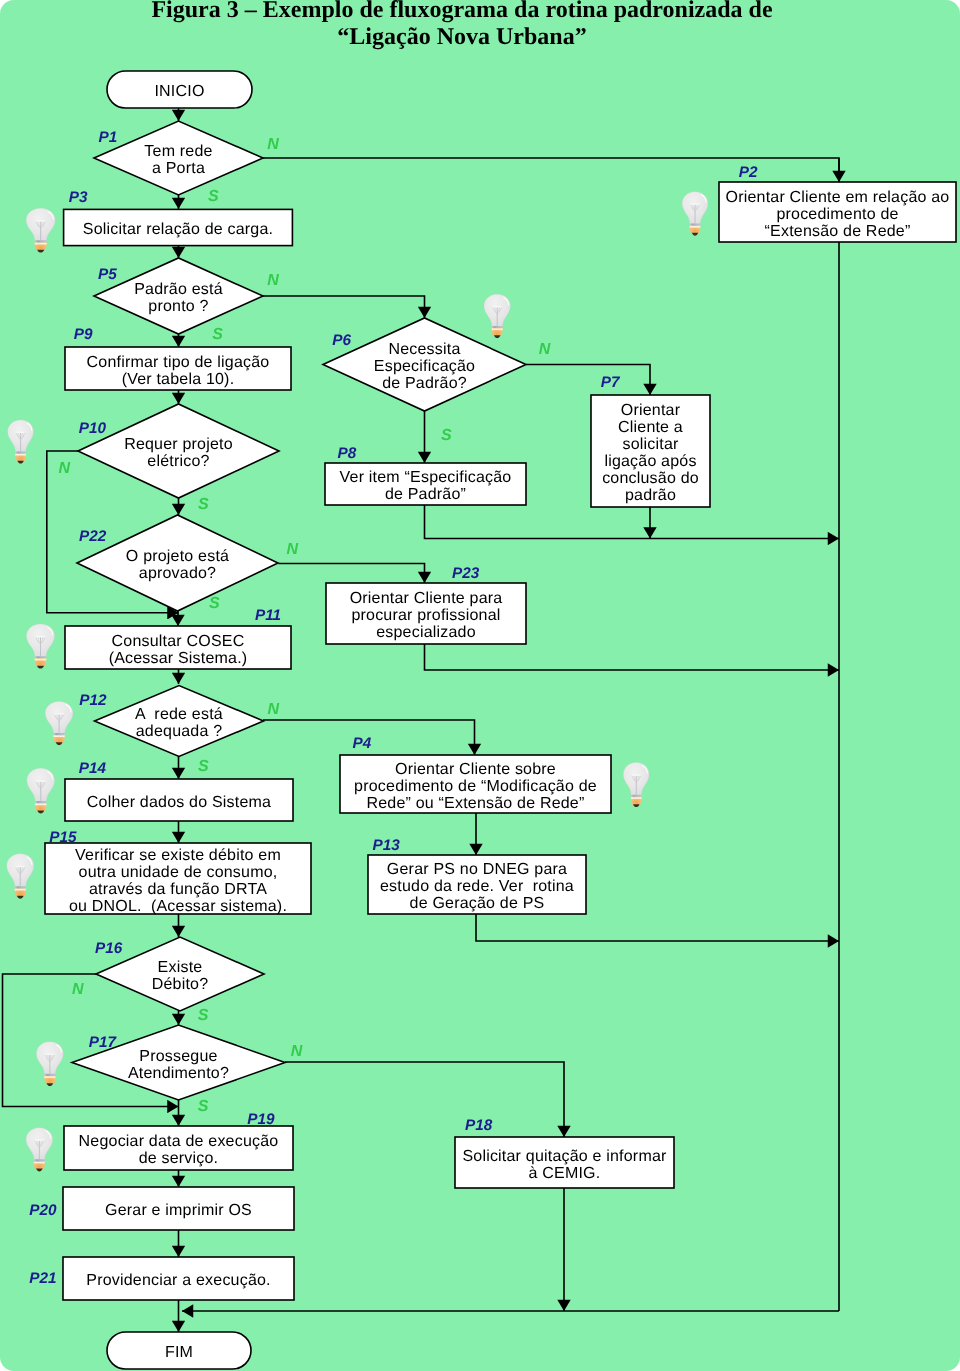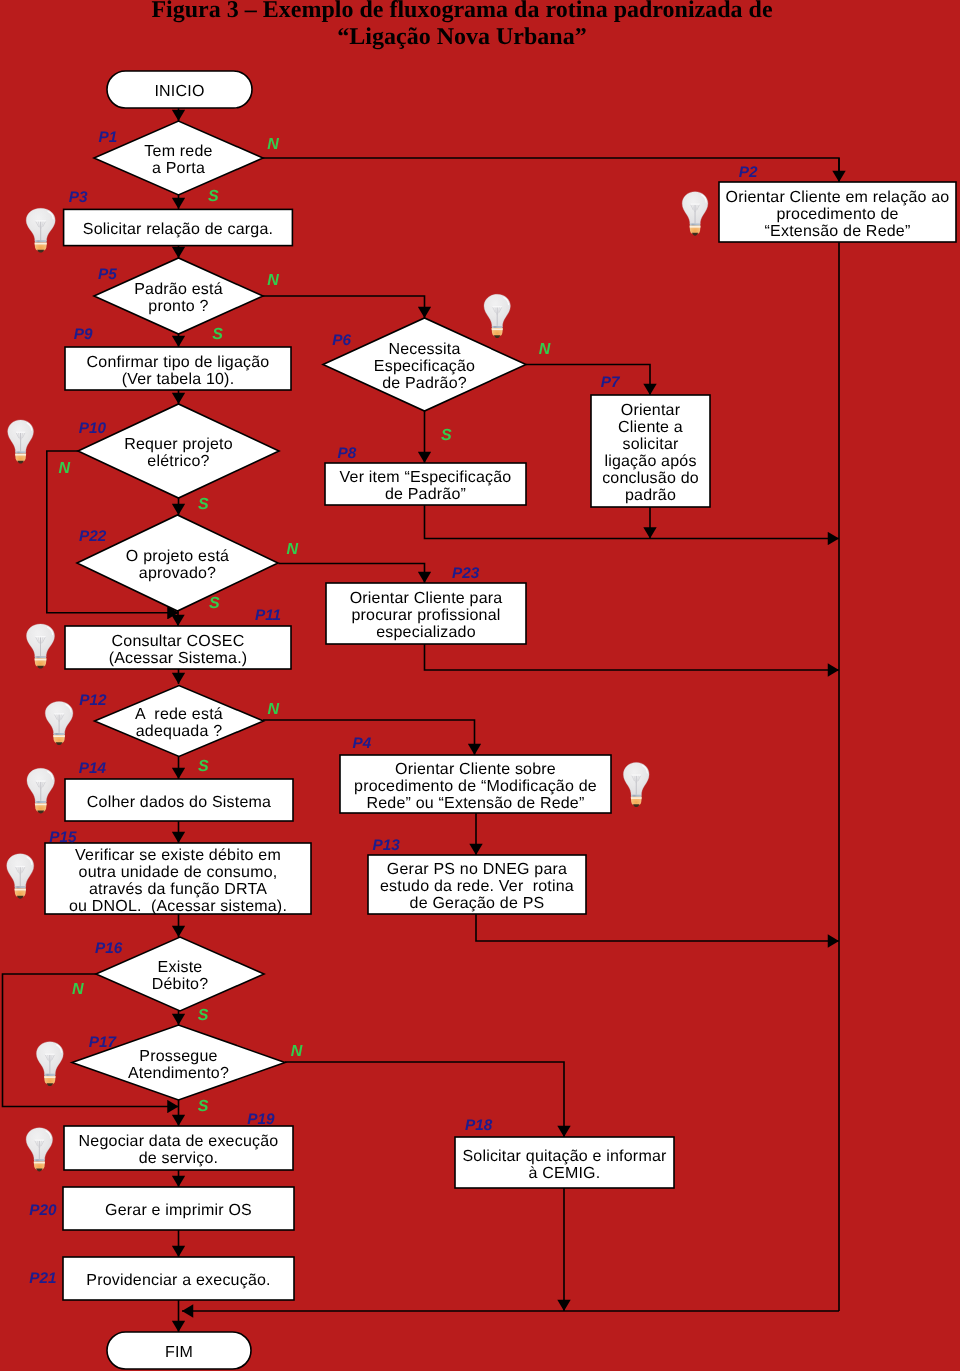--- a/index.html
+++ b/index.html
@@ -1,19 +1,19 @@
 <!DOCTYPE html>
 <html><head>
 <meta charset="utf-8">
 <title>Fluxograma</title>
 <style>
   html,body{margin:0;padding:0;background:#ffffff;}
   *{-webkit-font-smoothing:antialiased;text-rendering:geometricPrecision;}
   body{width:960px;height:1371px;overflow:hidden;font-family:"Liberation Sans",sans-serif;}
-  #page{position:relative;width:960px;height:1371px;background:#b91c1c;}
+  #page{position:relative;width:960px;height:1371px;background:#86efac;border-radius:14px;}
   .title{position:absolute;left:-18px;top:0;width:960px;text-align:center;
     font-family:"Liberation Serif",serif;font-weight:bold;font-size:24px;line-height:27.5px;color:#000;
     white-space:nowrap;}
   #flow{position:absolute;left:0;top:0;}
   #page{transform:translateZ(0);}
   .shape{fill:#ffffff;stroke:#000000;stroke-width:1.6;}
   .conn{fill:none;stroke:#000000;stroke-width:1.6;}
   .node-text{font-family:"Liberation Sans",sans-serif;font-size:16px;letter-spacing:0.2px;fill:#000;text-anchor:middle;}
   .tag-text{font-family:"Liberation Sans",sans-serif;font-size:15.3px;font-style:italic;font-weight:bold;
     fill:#1c1c8e;text-anchor:start;}

